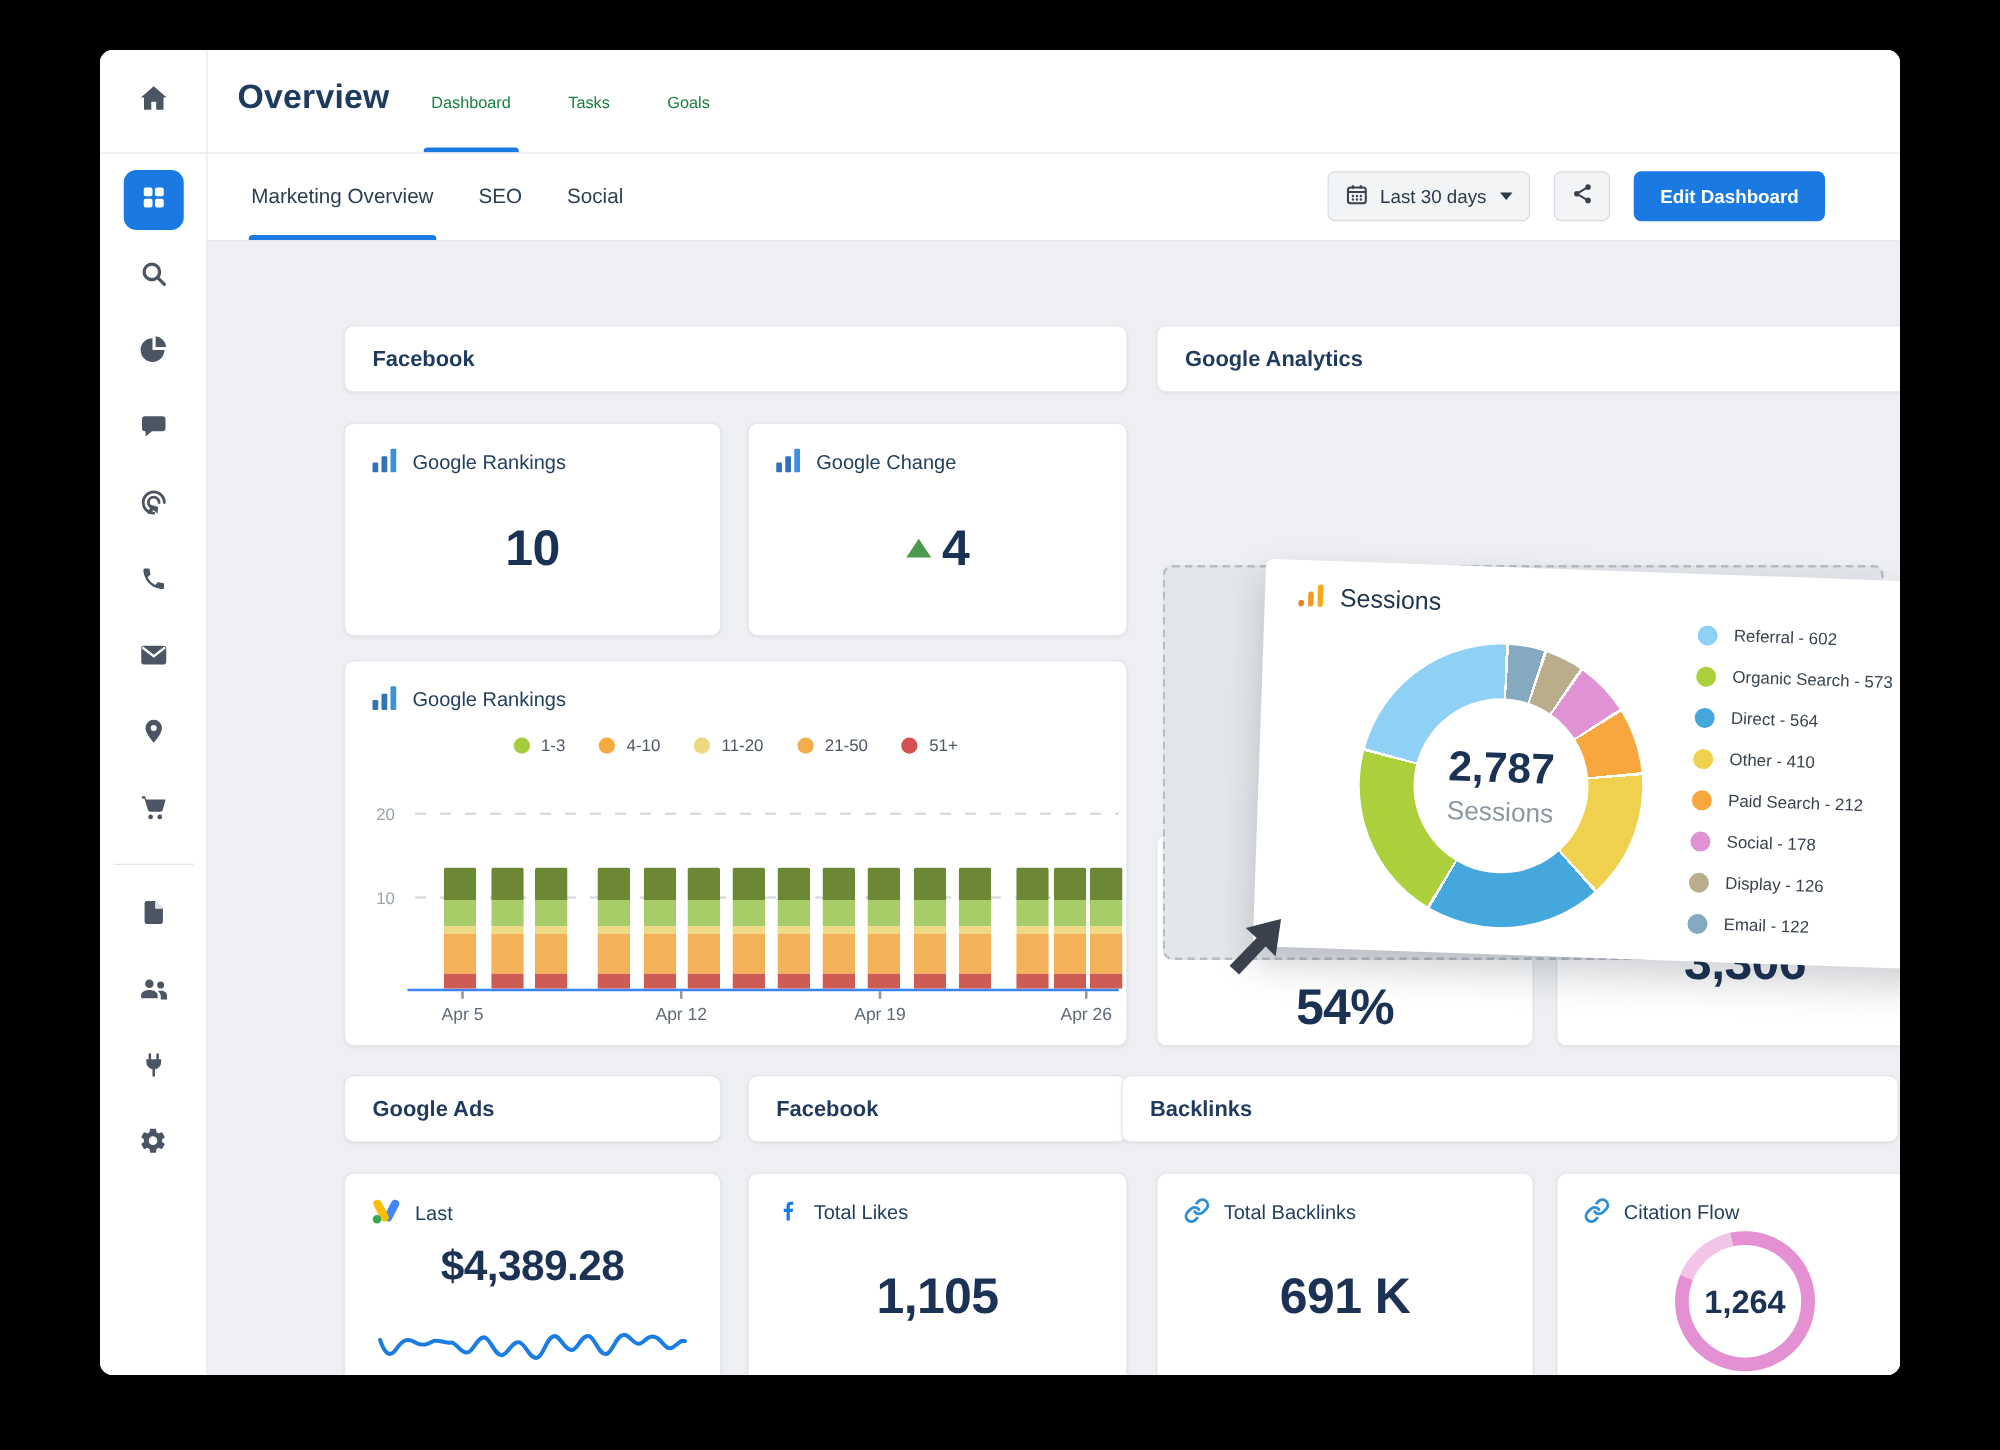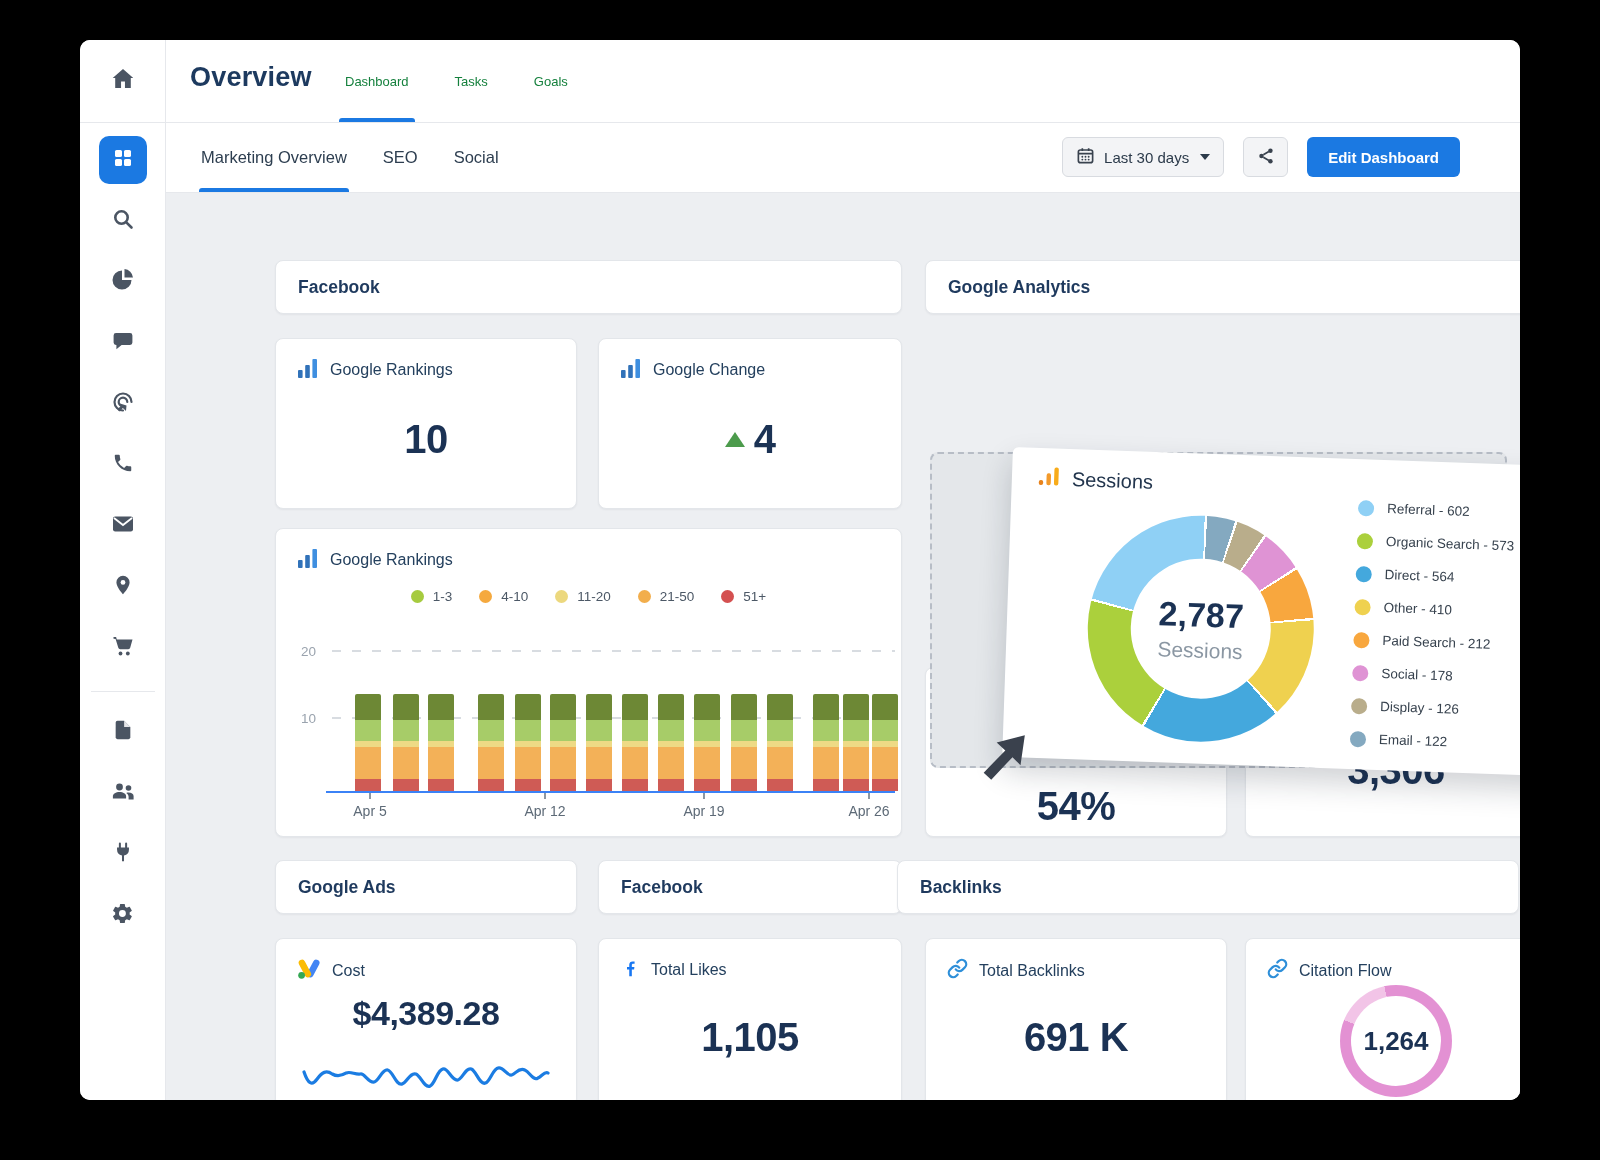--- a/index.html
+++ b/index.html
@@ -503,21 +503,21 @@
       <span>Backlinks</span>
     </div>
 
     <div class="card" style="left:110px;top:746px;width:300px;height:167px;">
       <div class="m-title">
           <span><svg width="24" height="22" viewBox="0 0 24 22">
               <rect x="13" y="1" width="6.6" height="19" rx="3.3" transform="rotate(28 16.3 10.5)" fill="#4285f4"></rect>
               <rect x="4.6" y="1" width="6.6" height="19" rx="3.3" transform="rotate(-28 7.9 10.5)" fill="#fbbc04"></rect>
               <circle cx="4.6" cy="17.3" r="3.4" fill="#34a853"></circle>
             </svg></span>
-          <span>Cost</span>
+          <span>Last</span>
         </div>
       <div class="m-value v34" style="top:55px;">$4,389.28</div>
       <svg style="position:absolute;left:24px;top:112px;" width="252" height="46" viewBox="0 0 250 44" fill="none">
         <path id="spark-path" stroke-width="3.2" stroke-linecap="round" stroke-linejoin="round" d="M4,20 C8,32 12,34 17,27 C22,20 26,18 32,22 C37,25 41,24 46,21 C50,19 55,23 60,22 C64,21 67,30 73,30 C78,30 81,17 87,18 C92,19 95,33 101,32 C106,31 109,20 115,22 C120,24 123,36 129,34 C134,32 136,18 142,17 C147,16 150,28 156,28 C161,28 164,15 170,17 C175,19 178,33 184,31 C189,29 191,17 197,16 C202,15 205,24 210,23 C214,22 217,15 223,18 C228,20 231,29 236,26 C240,24 243,19 246,21" stroke="#1b7ce2"></path>
       </svg>
     </div>
 
     <div class="card" style="left:433px;top:746px;width:302px;height:167px;">
       <div class="m-title">
           <span><svg width="20" height="20" viewBox="0 0 24 24">

